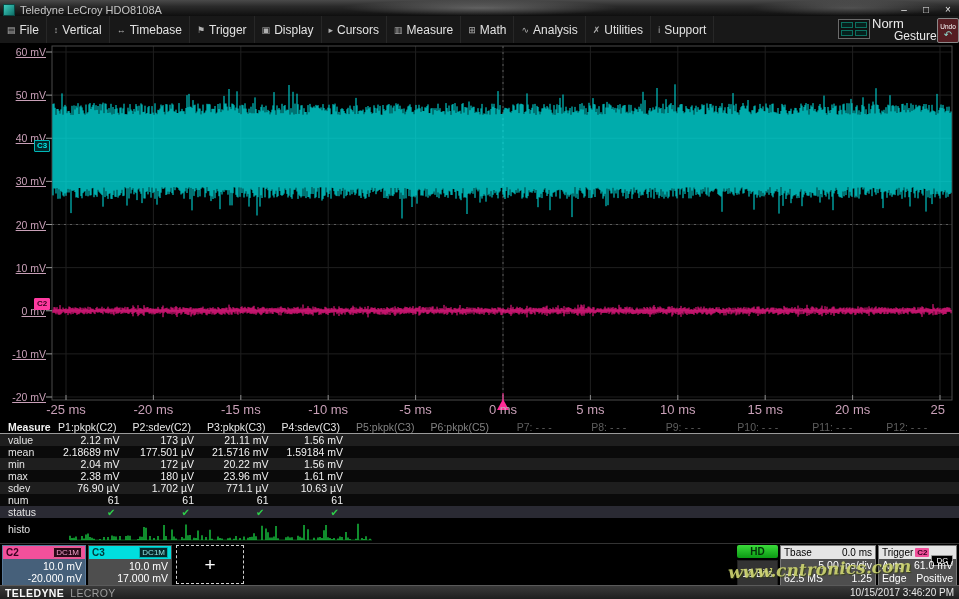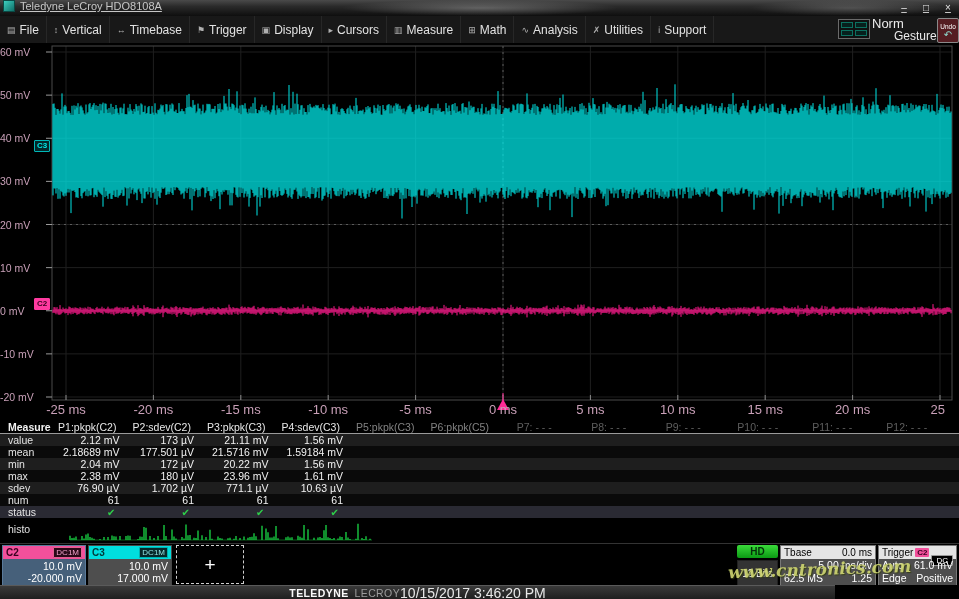--- a/index.html
+++ b/index.html
@@ -2,21 +2,21 @@
 <html><head>
 <meta charset="utf-8">
 <style>
   html,body{margin:0;padding:0;background:#000;}
   #app{position:relative;width:959px;height:599px;background:#000;overflow:hidden;
        font-family:"Liberation Sans",sans-serif;-webkit-font-smoothing:antialiased;}
 
   
   .titlebar{position:absolute;top:0;left:0;width:959px;height:16px;
     background:linear-gradient(180deg,#4a4a4a 0%,#2a2a2a 40%,#0e0e0e 100%);
-    display:flex;align-items:flex-start;color:#c6c6c6;font-size:11px;text-decoration:underline;}
+    display:flex;align-items:flex-end;color:#c6c6c6;font-size:11px;}
   .titlebar::after{content:"";position:absolute;left:340px;top:0;width:280px;height:16px;
     background:radial-gradient(ellipse at center,rgba(255,255,255,.28),rgba(255,255,255,0) 70%);pointer-events:none;}
   .titlebar::before{content:"";position:absolute;right:10px;top:0;width:200px;height:16px;
     background:radial-gradient(ellipse at center,rgba(255,255,255,.20),rgba(255,255,255,0) 70%);pointer-events:none;}
   .app-icon{width:10px;height:10px;margin:0 5px 0 3px;border:1px solid #0a4a45;
     background:linear-gradient(135deg,#3ecfc0,#0f6f68);}
   .win-buttons{margin-left:auto;display:flex;z-index:2;}
   .win-btn{width:22px;height:14px;display:flex;align-items:center;justify-content:center;
     color:#e8e8e8;font-size:10px;cursor:default;}
 
@@ -35,21 +35,21 @@
   .gesture-label{position:absolute;left:894px;top:13px;font-size:12px;color:#ececec;}
   .undo-btn{position:absolute;left:937px;top:2px;width:20px;height:23px;background:#551d22;
     border:1px solid #8a8a8a;border-radius:2px;display:flex;flex-direction:column;
     align-items:center;justify-content:center;color:#fff;}
   .undo-btn .u-label{font-size:6.5px;line-height:7px;}
   .undo-btn .u-glyph{font-size:10px;line-height:9px;color:#8fd8cc;}
 
   
   .scope{position:absolute;top:43px;left:0;width:959px;height:377px;background:#000;}
   .scope svg{position:absolute;top:0;left:0;}
-  .ylabel{position:absolute;left:0;width:46px;font-size:10.5px;color:#c9a0b8;}
+  .ylabel{position:absolute;left:0;width:46px;text-align:right;font-size:10.5px;color:#c9a0b8;text-decoration:underline;}
   .xlabel{position:absolute;top:359px;transform:translateX(-50%);font-size:13px;color:#c9a0b8;}
   .chan-chip{position:absolute;font-size:8px;font-weight:bold;line-height:10px;
     padding:0 2px;border-radius:1px;}
   #c3-chip{left:34px;top:97px;color:#00e8e8;border:1px solid #00b8b8;background:#03282a;}
   #c2-chip{left:34px;top:255px;color:#38001e;background:#ff3aa0;border:1px solid #ff3aa0;}
 
   
   .measure{position:absolute;top:420px;left:0;width:959px;height:123px;background:#000;
     font-size:10.5px;color:#e8e8e8;}
   .m-grid{display:grid;grid-template-columns:55px repeat(12,74.5px);align-items:center;}
@@ -100,27 +100,27 @@
   .desc-body2{height:26px;background:#4e4e4e;color:#fff;padding:0 3px;box-sizing:border-box;}
   .two-row{display:flex;justify-content:space-between;line-height:13px;}
   #trig-box{left:878px;width:79px;border:1px solid #777;}
   .head-chips{display:flex;gap:2px;align-items:center;}
   .trig-chip-c2{background:#f2509b;color:#3a0020;font-size:8px;font-weight:bold;
     padding:0 2px;line-height:9px;border-radius:1px;}
   .trig-chip-dc{background:#000;color:#fff;font-size:8px;padding:0 4px;line-height:9px;
     border:1px solid #999;border-radius:1px;margin-top:16px;}
 
   
-  .footer{position:absolute;top:585px;left:0;width:835px;height:14px;box-sizing:border-box;
+  .footer{position:absolute;top:585px;left:0;width:959px;height:14px;box-sizing:border-box;
     background:linear-gradient(#3a3a3a,#1f1f1f);border-top:1px solid #5a5a5a;
-    display:flex;align-items:center;justify-content:center;padding:0 5px;}
+    display:flex;align-items:center;justify-content:space-between;padding:0 5px;}
   .brand{font-size:10.5px;}
   .brand-bold{font-weight:bold;color:#fafafa;letter-spacing:.4px;}
   .brand-light{color:#9c9c9c;margin-left:3px;letter-spacing:.4px;}
-  .timestamp{font-size:14px;color:#e8e8e8;}
+  .timestamp{font-size:10px;color:#e8e8e8;}
 
   
   .watermark{position:absolute;left:728px;top:559px;z-index:40;pointer-events:none;
     font-family:"DejaVu Serif",serif;font-style:italic;font-weight:bold;font-size:17px;
     color:#ccd36f;opacity:.92;transform:rotate(-2deg);
     text-shadow:1px 1px 1px rgba(50,60,15,.9);}
 </style>
 </head>
 <body>
 

